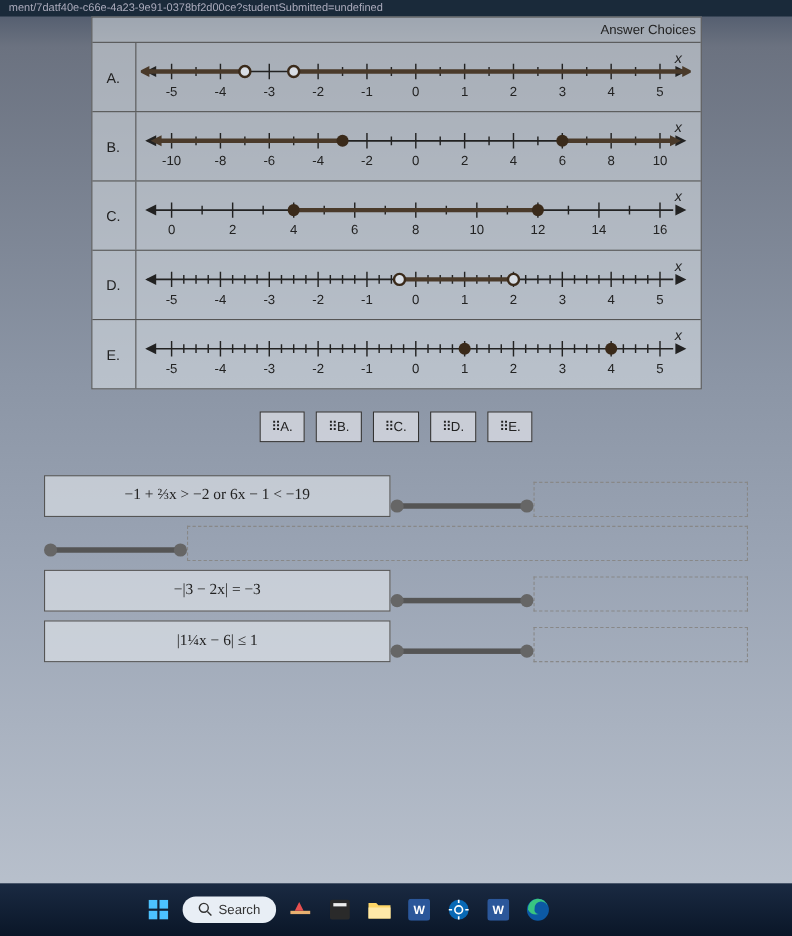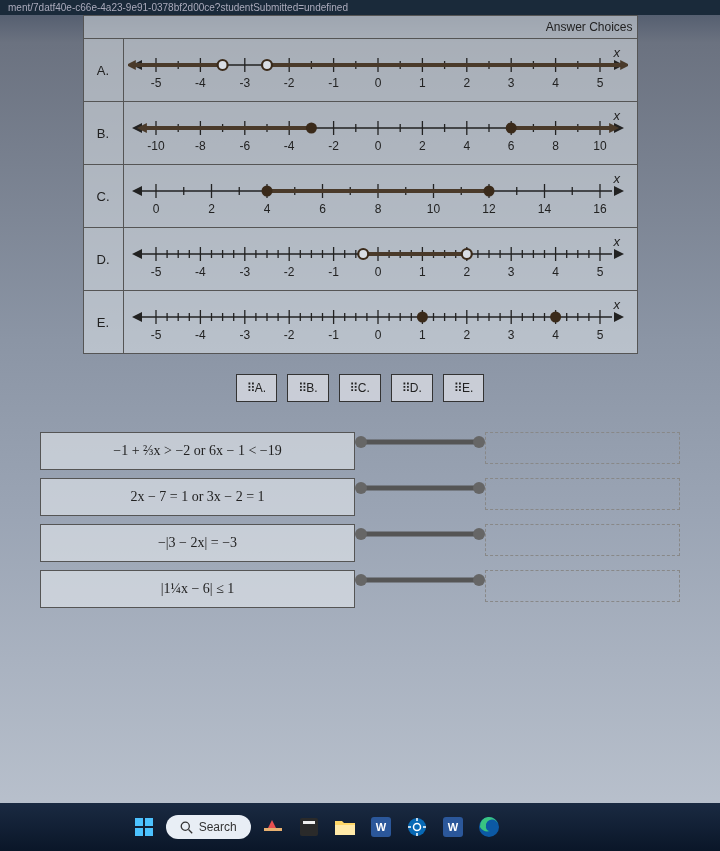--- a/index.html
+++ b/index.html
@@ -9,30 +9,30 @@
   .answer-table { background: rgba(230,235,240,0.5); border: 1px solid #555; margin: 0 auto; width: 555px; }
   .table-header { text-align: right; font-size: 12px; padding: 4px; border-bottom: 1px solid #555; }
   .nl-row { display: flex; border-bottom: 1px solid #555; }
   .nl-row:last-child { border-bottom: none; }
   .nl-label { width: 40px; display: flex; align-items: center; justify-content: center; font-size: 13px; border-right: 1px solid #555; }
   .nl-svg { flex: 1; padding: 2px 4px; }
   .tiles { display: flex; gap: 10px; justify-content: center; margin: 20px 0 30px; }
   .tile { border: 1px solid #333; background: rgba(240,240,245,0.6); padding: 6px 10px; font-size: 12px; cursor: move; }
   .tile::before { content: "⠿ "; letter-spacing: -2px; }
   .match-area { margin: 0 -10px; }
-  .match-row { display: flex; align-items: flex-start; margin-bottom: 8px; }
+  .match-row { display: flex; align-items: flex-end; margin-bottom: 8px; }
   .eq-box { width: 315px; border: 1px solid #555; background: rgba(235,238,242,0.55); padding: 10px 12px; font-size: 14px; text-align: center; font-family: 'Times New Roman', serif; }
   .connector { width: 130px; height: 20px; position: relative; }
   .connector::before { content: ""; position: absolute; left: 5px; right: 5px; top: 50%; height: 5px; background: #555; transform: translateY(-50%); }
   .connector::after, .connector .dot2 { content: ""; position: absolute; width: 12px; height: 12px; background: #666; border-radius: 50%; top: 50%; transform: translateY(-50%); }
   .connector::after { left: 0; }
   .connector .dot2 { right: 0; }
   .drop { flex: 1; border: 1.5px dashed #888; height: 32px; }
   .taskbar { position: absolute; bottom: 0; left: 0; right: 0; height: 48px; background: linear-gradient(to top, #0a1628, #1a2a42); display: flex; align-items: center; padding: 0 10px; gap: 8px; }
-  .tb-search { background: #e8eef5; border-radius: 16px; padding: 5px 14px; font-size: 12px; color: #333; display: flex; align-items: flex-end; gap: 6px; }
+  .tb-search { background: #e8eef5; border-radius: 16px; padding: 5px 14px; font-size: 12px; color: #333; display: flex; align-items: flex-start; gap: 6px; }
   .tb-icon { width: 28px; height: 28px; display: flex; align-items: center; justify-content: center; color: #e0e6f0; font-size: 18px; }
   svg { display: block; }
 </style>
 </head>
 <body>
 
 <div class="url-bar">ment/7datf40e-c66e-4a23-9e91-0378bf2d00ce?studentSubmitted=undefined</div>
 
 <div class="content">
   <div class="answer-table">
@@ -320,21 +320,20 @@
 
   <div class="match-area">
     <div class="match-row">
       <div class="eq-box">−1 + ⅔x &gt; −2 or 6x − 1 &lt; −19</div>
       <div class="connector">
           <span class="dot2"></span>
         </div>
       <div class="drop"></div>
     </div>
     <div class="match-row">
-      <div class="eq-box">2x − 7 = 1 or 3x − 2 = 1</div>
       <div class="connector">
           <span class="dot2"></span>
         </div>
       <div class="drop"></div>
     </div>
     <div class="match-row">
       <div class="eq-box">−|3 − 2x| = −3</div>
       <div class="connector">
           <span class="dot2"></span>
         </div>

